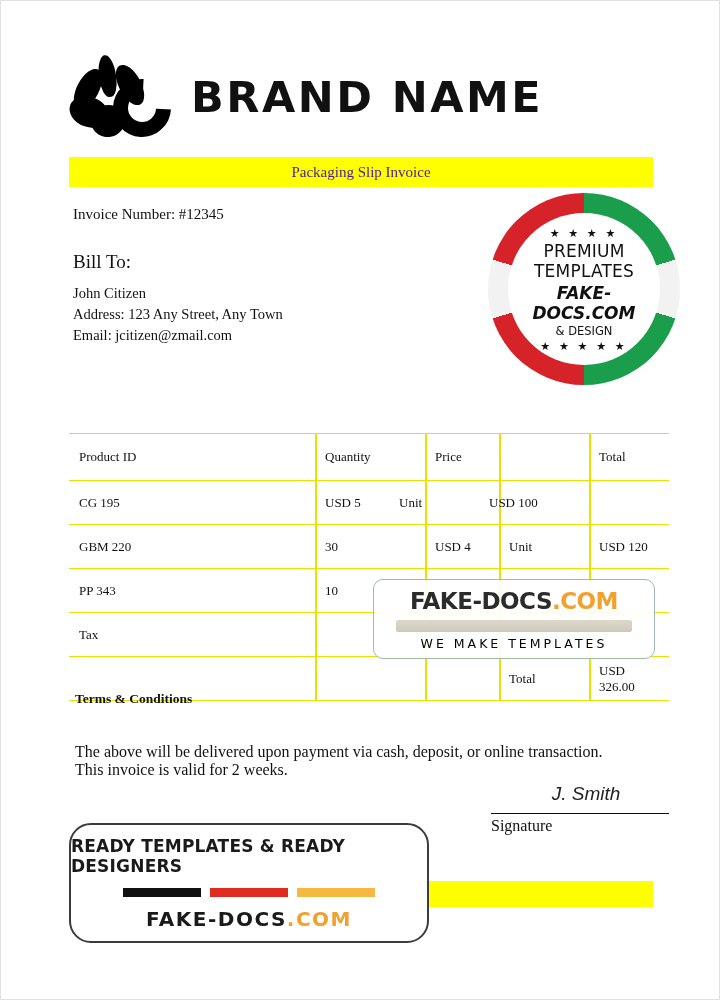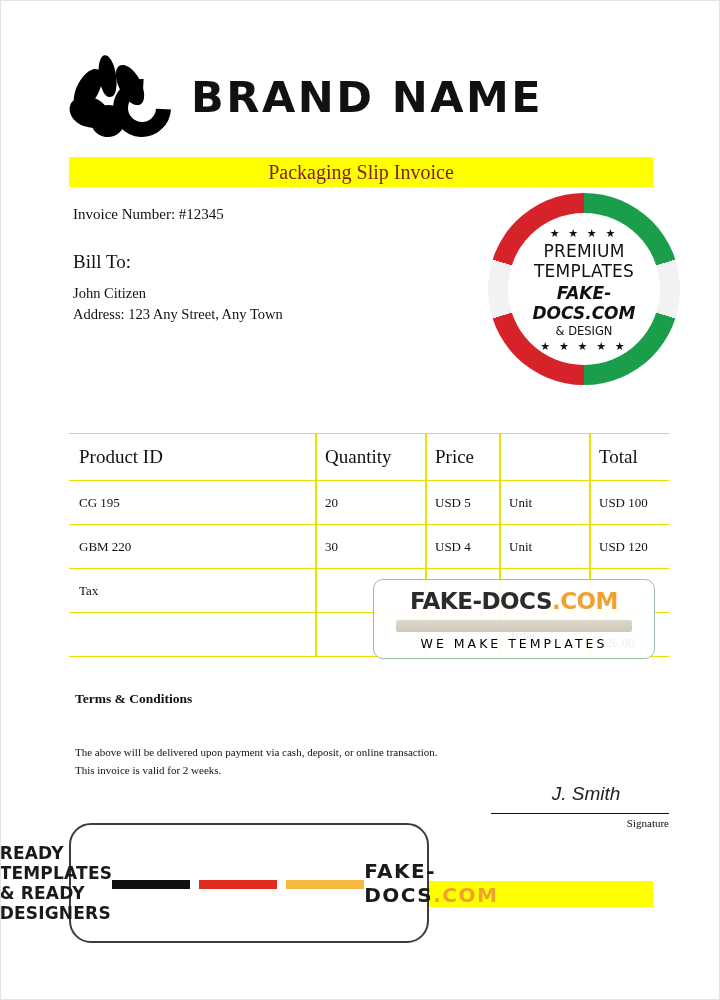--- a/index.html
+++ b/index.html
@@ -61,22 +61,22 @@
   .title-bar {
     position: absolute;
     left: 68px; top: 156px;
     width: 584px; height: 30px;
     background: #ffff00;
   }
   .title-bar span {
     display: block;
     text-align: center;
     line-height: 30px;
-    font-size: 20px;
-    color: #7f1d1d;
+    font-size: 15px;
+    color: #4c1d95;
     font-family: "Liberation Serif", serif;
   }
 
   
   .invoice-number {
     position: absolute;
     left: 72px; top: 205px;
     font-size: 15px; color: #111;
   }
   .bill-to-label {
@@ -148,21 +148,21 @@
     padding: 0 10px;
     display: flex; align-items: center;
   }
   .c-prod { width: 246px; }
   .c-qty  { width: 110px; }
   .c-price{ width: 74px; }
   .c-unit { width: 90px; font-family: Liberation Serif, serif; }
   .c-total{ width: 80px; }
 
   .head-row { height: 48px; border-top: 1.5px solid #e8e200; border-bottom: 1.5px solid #e8e200; }
-  .head-row .tcell { font-size: 19px; }
+  .head-row .tcell { font-size: 13px; }
   .body-row { height: 44px; border-bottom: 1.5px solid #e8e200; }
   .totals-row { height: 44px; border-bottom: 1.5px solid #e8e200; }
 
   .vline {
     position: absolute; top: 0; bottom: 0;
     width: 1.5px; background: #e8e200;
   }
   .v1 { left: 246px; }
   .v2 { left: 356px; }
   .v3 { left: 430px; }
@@ -201,58 +201,58 @@
 
   
   .terms-title {
     position: absolute;
     left: 74px; top: 690px;
     font-size: 13.5px; font-weight: bold; color: #111;
   }
   .terms-body {
     position: absolute;
     left: 74px; top: 742px;
-    font-size: 11px; color: #111; line-height: 18px;
+    font-size: 16px; color: #111; line-height: 18px;
   }
 
   
   .sig-name {
     position: absolute;
     left: 505px; top: 782px;
     width: 160px; text-align: center;
     font-family: Liberation Sans, sans-serif;
     font-style: italic; font-size: 19px; color: #222;
   }
   .sig-line {
     position: absolute;
     left: 490px; top: 812px;
     width: 178px; height: 1px; background: #111;
   }
   .sig-label {
     position: absolute;
     left: 490px; top: 816px;
-    width: 178px; text-align: right;
-    font-size: 11px; color: #111;
+    width: 178px; text-align: left;
+    font-size: 16px; color: #111;
   }
 
   
   .footer-bar {
     position: absolute;
     left: 68px; top: 880px;
     width: 584px; height: 26px;
     background: #ffff00;
   }
   .footer-badge {
     position: absolute;
     left: 68px; top: 822px;
     width: 360px; height: 120px;
     border: 2px solid #3c3c3c;
     border-radius: 22px;
     background: #fff;
-    display: flex; 
+    display: flex; flex-direction: column;
     align-items: center; justify-content: center;
   }
   .fb-top {
     font-family: "DejaVu Sans", sans-serif;
     font-weight: bold; font-size: 17px;
     color: #1a1a1a; letter-spacing: 0.2px;
   }
   .fb-bars {
     display: flex; gap: 9px; margin: 12px 0 10px;
   }
@@ -286,20 +286,21 @@
 
   <div class="title-bar">
     <span>Packaging Slip Invoice</span>
   </div>
 
   <div class="invoice-number">Invoice Number: #12345</div>
   <div class="bill-to-label">Bill To:</div>
   <div class="bill-block">
     <div>John Citizen</div>
     <div>Address:  123 Any Street, Any Town</div>
+    <div>Email: jcitizen@zmail.com</div>
   </div>
 
   <div class="stamp">
     <div class="stamp-inner">
       <div class="stars">★ ★ ★ ★</div>
       <div class="stamp-top">PREMIUM TEMPLATES</div>
       <div class="stamp-mid">FAKE-DOCS.COM</div>
       <div class="stamp-sub">&amp; DESIGN</div>
       <div class="stars">★ ★ ★ ★ ★</div>
     </div>
@@ -314,34 +315,40 @@
     <div class="trow head-row">
       <div class="tcell c-prod">Product ID</div>
       <div class="tcell c-qty">Quantity</div>
       <div class="tcell c-price">Price</div>
       <div class="tcell c-unit"></div>
       <div class="tcell c-total">Total</div>
     </div>
 
     <div class="trow body-row">
       <div class="tcell c-prod">CG 195</div>
-      <div class="tcell c-qty">20</div>
       <div class="tcell c-price">USD 5</div>
       <div class="tcell c-unit">Unit</div>
       <div class="tcell c-total">USD 100</div>
     </div>
 
     <div class="trow body-row">
       <div class="tcell c-prod">GBM 220</div>
       <div class="tcell c-qty">30</div>
       <div class="tcell c-price">USD 4</div>
       <div class="tcell c-unit">Unit</div>
       <div class="tcell c-total">USD 120</div>
     </div>
 
+    <div class="trow body-row">
+      <div class="tcell c-prod">PP 343</div>
+      <div class="tcell c-qty">10</div>
+      <div class="tcell c-price"></div>
+      <div class="tcell c-unit"></div>
+      <div class="tcell c-total"></div>
+    </div>
 
     <div class="trow body-row">
       <div class="tcell c-prod">Tax</div>
       <div class="tcell c-qty"></div>
       <div class="tcell c-price"></div>
       <div class="tcell c-unit"></div>
       <div class="tcell c-total"></div>
     </div>
 
     <div class="trow totals-row">

